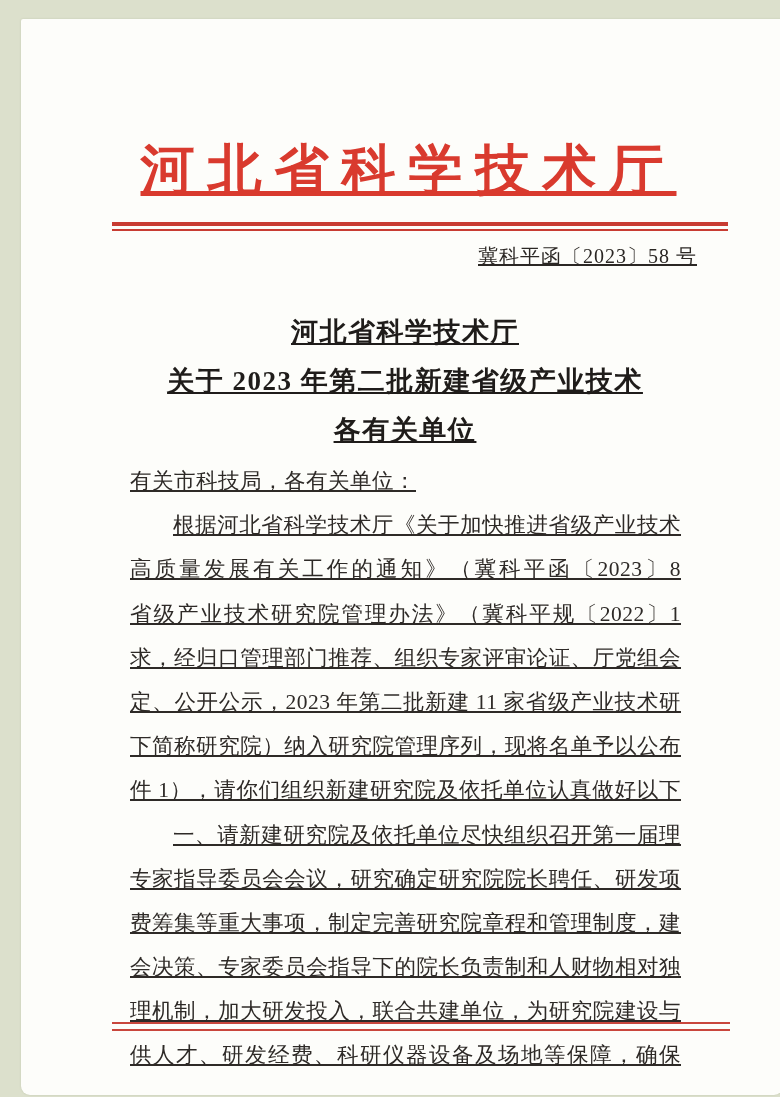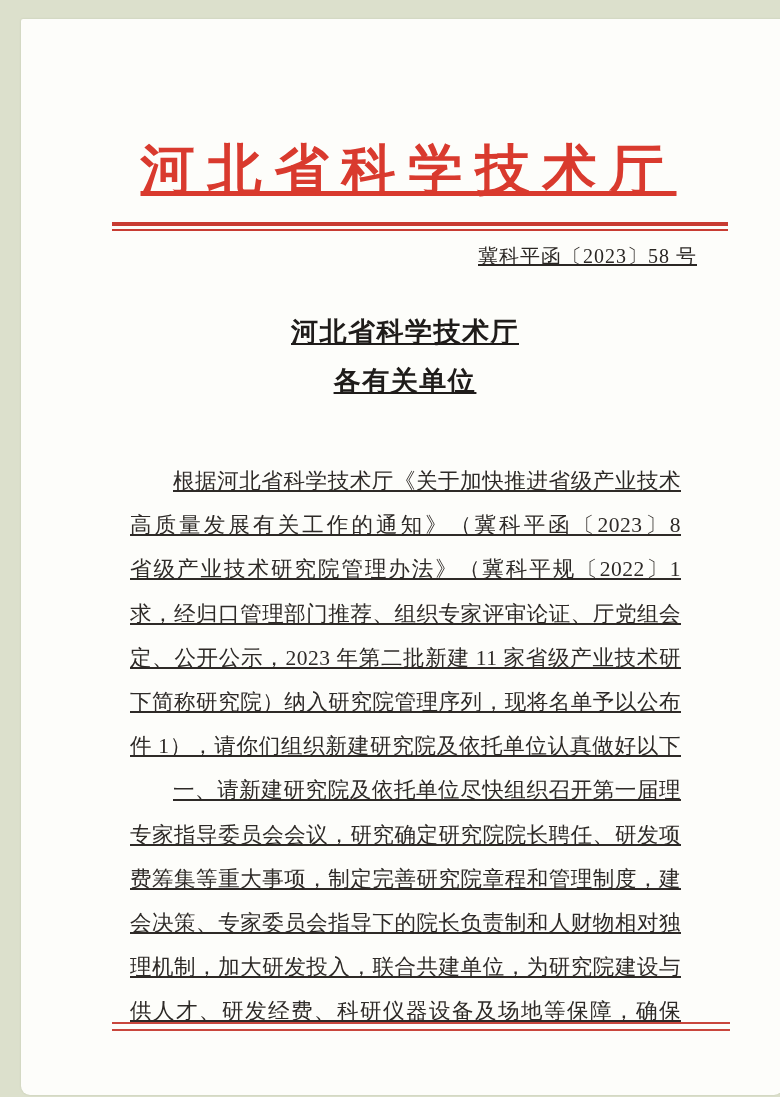--- a/index.html
+++ b/index.html
@@ -86,24 +86,26 @@
 <div class="page">
 
   <div class="letterhead">河北省科学技术厅</div>
 
   <div class="rule-top"></div>
 
   <div class="doc-number">冀科平函〔2023〕58 号</div>
 
   <div class="title-block">
     <div>河北省科学技术厅</div>
+    <div>关于 2023 年第二批新建省级产业技术</div>
     <div>各有关单位</div>
   </div>
 
   <div class="body-block">
+    <div class="body-line no-just">有关市科技局，各有关单位：</div>
     <div class="body-line indent">根据河北省科学技术厅《关于加快推进省级产业技术研究院</div>
     <div class="body-line">高质量发展有关工作的通知》（冀科平函〔2023〕8 号）、《河北省</div>
     <div class="body-line">省级产业技术研究院管理办法》（冀科平规〔2022〕1 号）有关要</div>
     <div class="body-line">求，经归口管理部门推荐、组织专家评审论证、厅党组会研究审</div>
     <div class="body-line">定、公开公示，2023 年第二批新建 11 家省级产业技术研究院（以</div>
     <div class="body-line">下简称研究院）纳入研究院管理序列，现将名单予以公布（见附</div>
     <div class="body-line no-just">件 1），请你们组织新建研究院及依托单位认真做好以下工作：</div>
     <div class="body-line indent">一、请新建研究院及依托单位尽快组织召开第一届理事会和</div>
     <div class="body-line">专家指导委员会会议，研究确定研究院院长聘任、研发项目及经</div>
     <div class="body-line">费筹集等重大事项，制定完善研究院章程和管理制度，建立理事</div>

